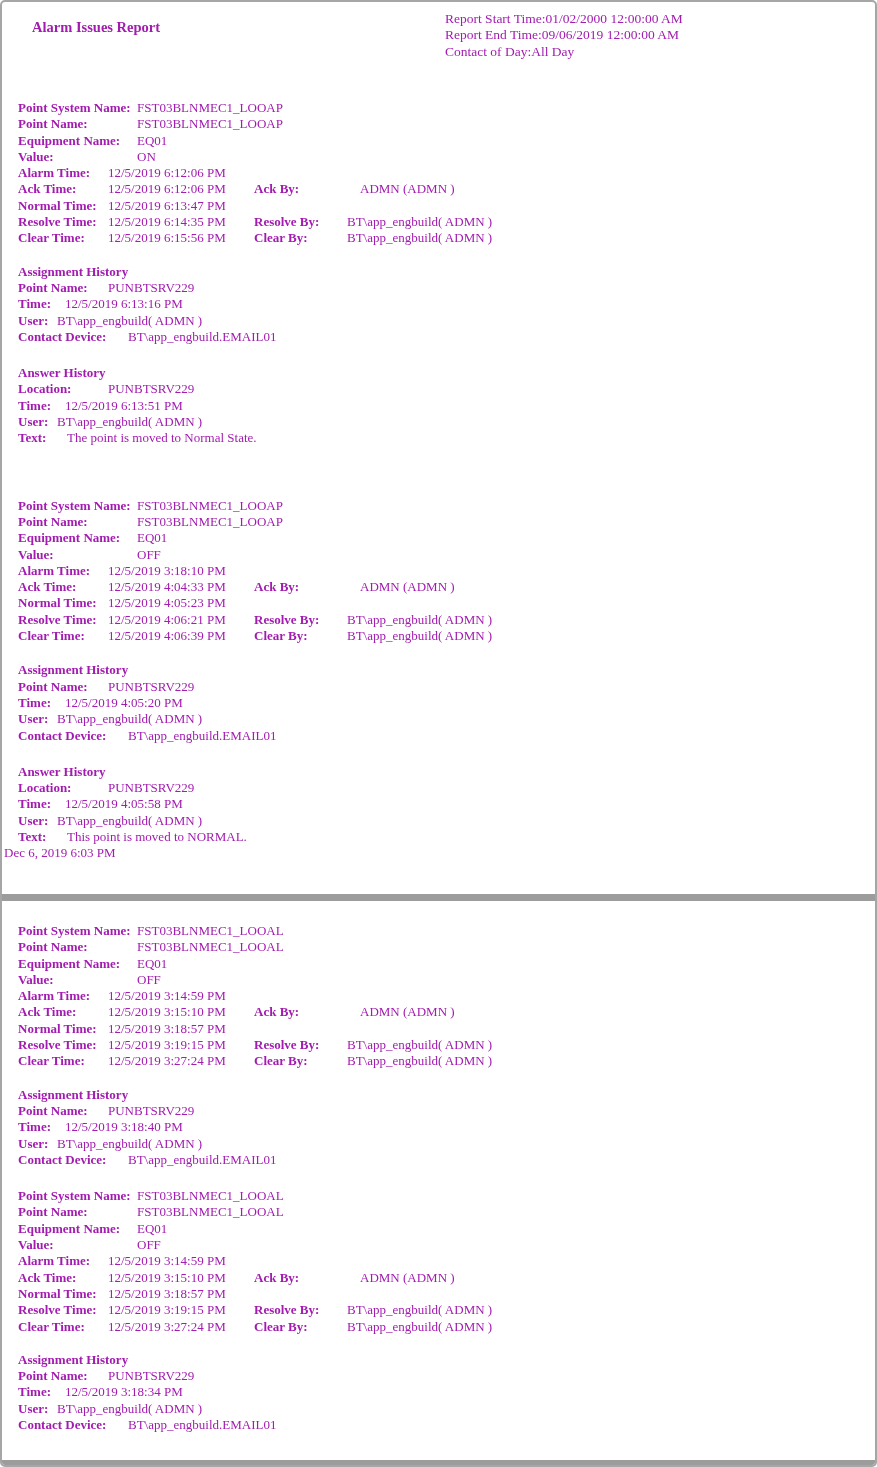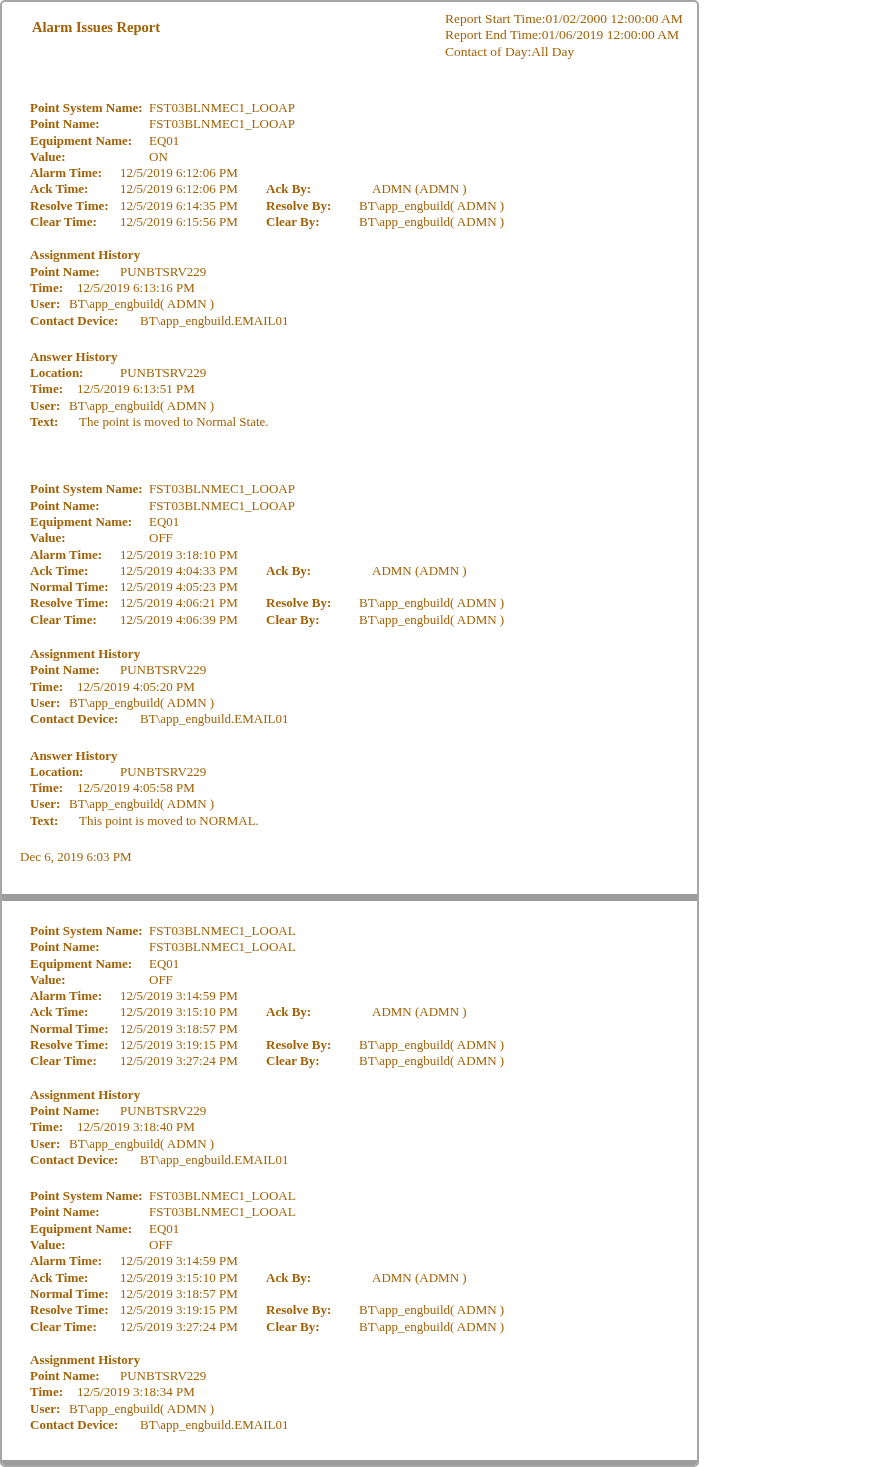--- a/index.html
+++ b/index.html
@@ -1,73 +1,74 @@
 <!DOCTYPE html>
 <html><head>
 <meta charset="utf-8">
 <style>
   html,body{margin:0;padding:0;background:#ffffff;}
   .report{
-    width:699px;height:1467px;box-sizing:border-box;position:relative;
+    width:877px;height:1467px;box-sizing:border-box;position:relative;
     background:#ffffff;border:2px solid #a6a6a6;border-radius:5px;overflow:hidden;
-    font-family:"Liberation Serif", serif;font-size:13px;color:#a16207;
+    font-family:"Liberation Serif", serif;font-size:13px;color:#a21caf;
   }
   .page{position:relative;}
   .page1{height:892px;}
   .pagebreak{height:7px;background:#9c9c9c;width:100%;}
   .bottombar{position:absolute;left:0;bottom:0;height:5px;width:100%;background:#9c9c9c;}
   .hdr{position:relative;height:56px;padding-top:10px;}
   .title{margin-left:30px;margin-top:7px;font-size:14.5px;font-weight:bold;}
   .meta{position:absolute;left:443px;top:9px;font-size:13.5px;line-height:16.6px;}
-  .sec{padding-left:28px;}
+  .sec{padding-left:16px;}
   .row{line-height:16.3px;white-space:nowrap;}
   .lbl{font-weight:bold;display:inline-block;}
   .val{display:inline-block;}
   
   .wn{width:119px;}   
   .wt{width:90px;}    
   .vt{width:146px;}   
   .wb{width:93px;}    
   .shift{padding-left:13px;}
   
   .wa-pn{width:90px;} .wa-t{width:47px;} .wa-u{width:39px;} .wa-cd{width:110px;}
   
   .wx-loc{width:90px;} .wx-tx{width:49px;}
   
   .mt-block1{margin-top:32px;}
   .mt17{margin-top:17px;}
   .mt20{margin-top:20px;}
   .mt22{margin-top:22px;}
   .mt51{margin-top:51px;}
   .mt18{margin-top:18px;}
-  .footer{padding-left:18px;margin-top:20px;line-height:16.3px;}
+  .footer{padding-left:2px;line-height:16.3px;}
 </style>
 </head>
 <body>
 
 <div class="report">
 
   <div class="page page1">
 
     <div class="hdr">
       <div class="title">Alarm Issues Report</div>
       <div class="meta">
         <div class="row">Report Start Time:01/02/2000 12:00:00 AM</div>
-        <div class="row">Report End Time:01/06/2019 12:00:00 AM</div>
+        <div class="row">Report End Time:09/06/2019 12:00:00 AM</div>
         <div class="row">Contact of Day:All Day</div>
       </div>
     </div>
 
     <div class="sec mt-block1">
       <div class="row"><span class="lbl wn">Point System Name:</span><span class="val">FST03BLNMEC1_LOOAP</span></div>
       <div class="row"><span class="lbl wn">Point Name:</span><span class="val">FST03BLNMEC1_LOOAP</span></div>
       <div class="row"><span class="lbl wn">Equipment Name:</span><span class="val">EQ01</span></div>
       <div class="row"><span class="lbl wn">Value:</span><span class="val">ON</span></div>
       <div class="row"><span class="lbl wt">Alarm Time:</span><span class="val">12/5/2019 6:12:06 PM</span></div>
       <div class="row"><span class="lbl wt">Ack Time:</span><span class="val vt">12/5/2019 6:12:06 PM</span><span class="lbl wb">Ack By:</span><span class="val shift">ADMN (ADMN )</span></div>
+      <div class="row"><span class="lbl wt">Normal Time:</span><span class="val">12/5/2019 6:13:47 PM</span></div>
       <div class="row"><span class="lbl wt">Resolve Time:</span><span class="val vt">12/5/2019 6:14:35 PM</span><span class="lbl wb">Resolve By:</span><span class="val">BT\app_engbuild( ADMN )</span></div>
       <div class="row"><span class="lbl wt">Clear Time:</span><span class="val vt">12/5/2019 6:15:56 PM</span><span class="lbl wb">Clear By:</span><span class="val">BT\app_engbuild( ADMN )</span></div>
     </div>
 
     <div class="sec mt17">
       <div class="row lbl">Assignment History</div>
       <div class="row"><span class="lbl wa-pn">Point Name:</span><span class="val">PUNBTSRV229</span></div>
       <div class="row"><span class="lbl wa-t">Time:</span><span class="val">12/5/2019 6:13:16 PM</span></div>
       <div class="row"><span class="lbl wa-u">User:</span><span class="val">BT\app_engbuild( ADMN )</span></div>
       <div class="row"><span class="lbl wa-cd">Contact Device:</span><span class="val">BT\app_engbuild.EMAIL01</span></div>

